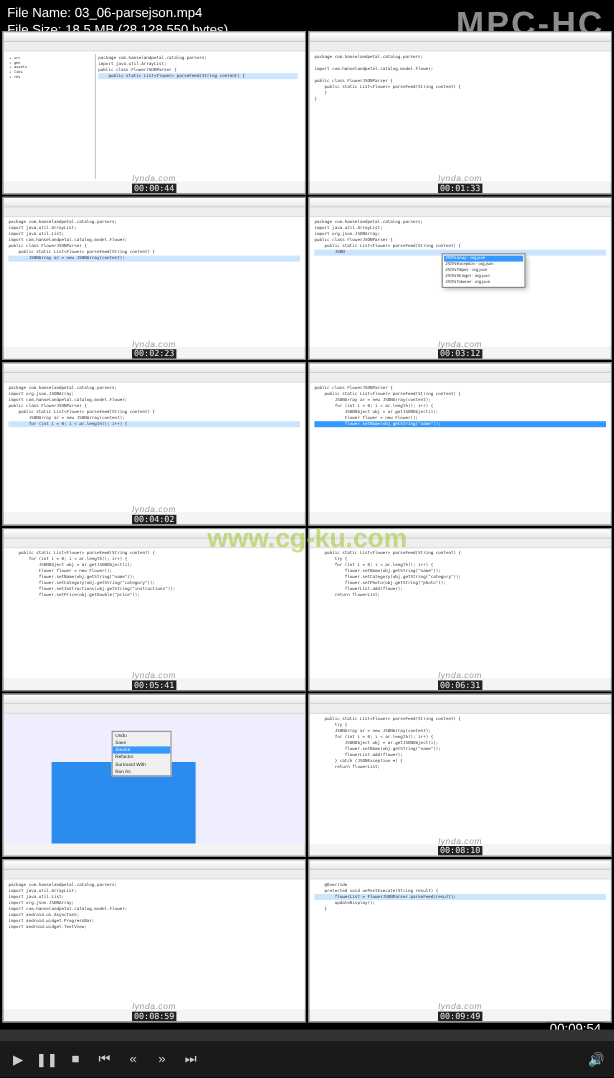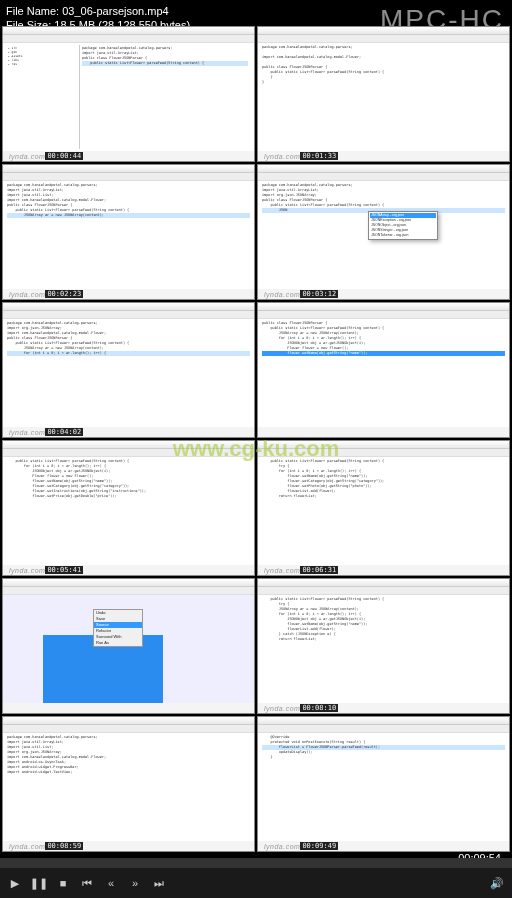--- a/index.html
+++ b/index.html
@@ -11,21 +11,21 @@
     font-size: 9px;
     color: #fff;
     position: relative;
     overflow: hidden;
   }
   .player-logo {
     position: absolute;
     top: 4px;
     right: 8px;
     font-size: 28px;
-    font-weight: 400;
+    font-weight: 700;
     letter-spacing: 2px;
     color: rgba(255,255,255,0.55);
     font-family: Arial, sans-serif;
   }
   .fileinfo {
     position: absolute;
     top: 4px;
     left: 6px;
     font-size: 11px;
     line-height: 14px;
@@ -85,24 +85,25 @@
   }
   .codeline { white-space: pre; }
   .hl { background: #cce5ff; }
   .sel { background: #3399ff; color: #fff; }
   .thumb .footer {
     position: absolute;
     bottom: 0; left: 0; right: 0;
     height: 10px;
     display: flex;
     align-items: center;
-    justify-content: flex-start;
-    padding: 0 6px;
+    justify-content: flex-end;
+    padding: 0 18px;
     font-size: 7px;
     color: #888;
+    flex-direction: column;
   }
   .thumb .footer .wm { color: #999; font-style: italic; letter-spacing: 0.5px; }
   .thumb .footer .ts {
     background: #222; color: #eee;
     padding: 0 2px;
     font-family: Consolas, monospace;
   }
   .center-wm {
     position: absolute;
     top: 50%; left: 50%;

